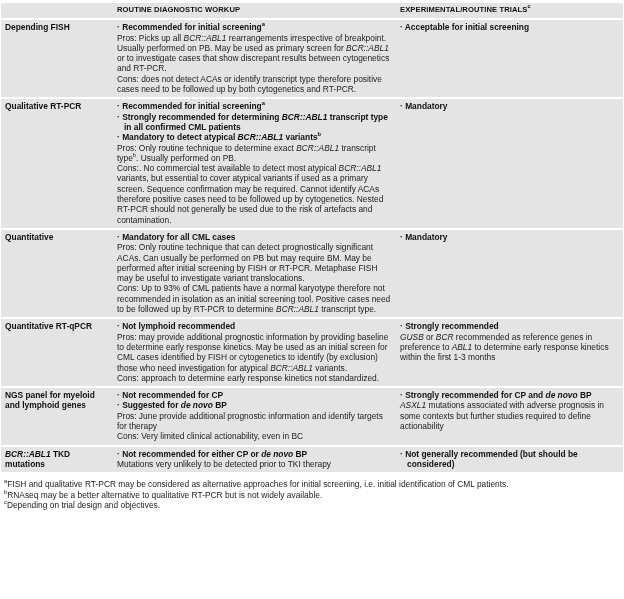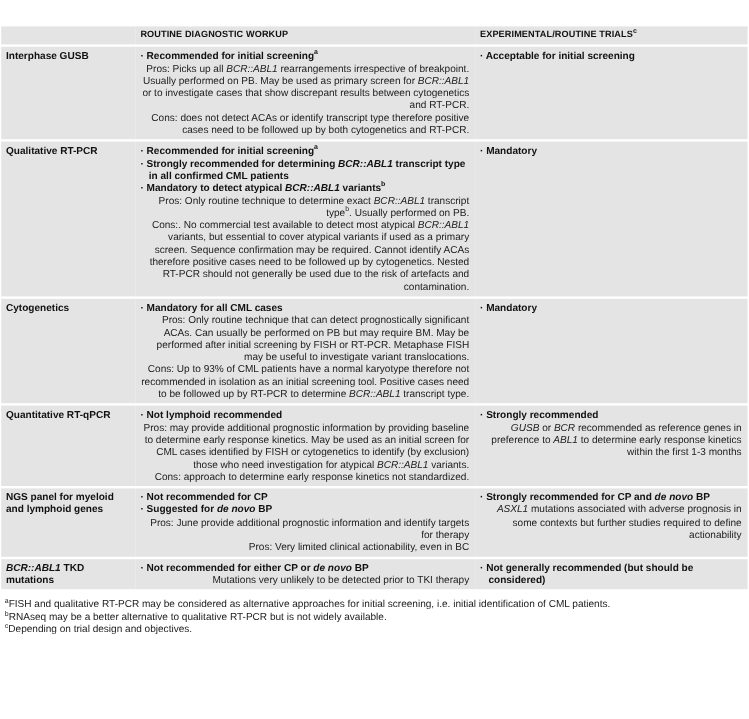--- a/index.html
+++ b/index.html
@@ -4,21 +4,21 @@
 <style>
   html, body { margin:0; padding:0; background:#ffffff; }
   body {
     width:624px;
     font-family:"Liberation Sans", sans-serif;
     font-size:8.4px;
     line-height:10.3px;
     color:#1c1c1c;
     -webkit-font-smoothing:antialiased;
   }
-  .page { width:622px; padding:1px 1px 0 1px;margin-top:19px; }
+  .page { width:622px; padding:1px 1px 0 1px; }
   table.diag {
     border-collapse:separate;
     border-spacing:0 2px;
     width:622px;
     table-layout:fixed;
   }
   table.diag th, table.diag td {
     background:#e4e4e4;
     vertical-align:top;
     text-align:left;
@@ -35,21 +35,21 @@
   .rowlabel { font-weight:bold; color:#111; }
   .b { font-weight:bold; color:#111; }
   .i { font-style:italic; }
   .bullet {
     padding-left:7px;
     text-indent:-7px;
     font-weight:bold;
     color:#111;
   }
   .dot { font-weight:bold; }
-  .para { font-weight:normal;text-align:right; }
+  .para { font-weight:normal; }
   sup { font-size:5.8px; line-height:0; vertical-align:super; }
   .footnotes {
     padding:5px 2px 4px 3px;
     font-size:8.4px;
     line-height:10.6px;
     color:#1c1c1c;
   }
 </style>
 </head>
 <body>
@@ -63,21 +63,21 @@
     </colgroup>
     <thead>
       <tr>
         <th></th>
         <th>ROUTINE DIAGNOSTIC WORKUP</th>
         <th><span>EXPERIMENTAL/ROUTINE TRIALS</span><sup>c</sup></th>
       </tr>
     </thead>
     <tbody>
         <tr>
-          <td class="rowlabel"><span class="b">Interphase GUSB</span></td>
+          <td class="rowlabel"><span class="b">Depending FISH</span></td>
           <td>
             <div class="bullet"><span class="dot">· </span><span class="b">Recommended for initial screening</span><sup class="b">a</sup></div>
             <div class="para"><span>Pros: Picks up all </span><span class="i">BCR::ABL1</span><span> rearrangements irrespective of breakpoint. Usually performed on PB. May be used as primary screen for </span><span class="i">BCR::ABL1</span><span> or to investigate cases that show discrepant results between cytogenetics and RT-PCR.</span></div>
             <div class="para"><span>Cons: does not detect ACAs or identify transcript type therefore positive cases need to be followed up by both cytogenetics and RT-PCR.</span></div>
           </td>
           <td>
             <div class="bullet"><span class="dot">· </span><span class="b">Acceptable for initial screening</span></div>
           </td>
         </tr>
         <tr>
@@ -87,21 +87,21 @@
             <div class="bullet"><span class="dot">· </span><span class="b">Strongly recommended for determining </span><span class="b i">BCR::ABL1</span><span class="b"> transcript type in all confirmed CML patients</span></div>
             <div class="bullet"><span class="dot">· </span><span class="b">Mandatory to detect atypical </span><span class="b i">BCR::ABL1</span><span class="b"> variants</span><sup class="b">b</sup></div>
             <div class="para"><span>Pros: Only routine technique to determine exact </span><span class="i">BCR::ABL1</span><span> transcript type</span><sup>b</sup><span>. Usually performed on PB.</span></div>
             <div class="para"><span>Cons:. No commercial test available to detect most atypical </span><span class="i">BCR::ABL1</span><span> variants, but essential to cover atypical variants if used as a primary screen. Sequence confirmation may be required. Cannot identify ACAs therefore positive cases need to be followed up by cytogenetics. Nested RT-PCR should not generally be used due to the risk of artefacts and contamination.</span></div>
           </td>
           <td>
             <div class="bullet"><span class="dot">· </span><span class="b">Mandatory</span></div>
           </td>
         </tr>
         <tr>
-          <td class="rowlabel"><span class="b">Cytogenetics</span></td>
+          <td class="rowlabel"><span class="b">Quantitative</span></td>
           <td>
             <div class="bullet"><span class="dot">· </span><span class="b">Mandatory for all CML cases</span></div>
             <div class="para"><span>Pros: Only routine technique that can detect prognostically significant ACAs. Can usually be performed on PB but may require BM. May be performed after initial screening by FISH or RT-PCR. Metaphase FISH may be useful to investigate variant translocations.</span></div>
             <div class="para"><span>Cons: Up to 93% of CML patients have a normal karyotype therefore not recommended in isolation as an initial screening tool. Positive cases need to be followed up by RT-PCR to determine </span><span class="i">BCR::ABL1</span><span> transcript type.</span></div>
           </td>
           <td>
             <div class="bullet"><span class="dot">· </span><span class="b">Mandatory</span></div>
           </td>
         </tr>
         <tr>
@@ -115,21 +115,21 @@
             <div class="bullet"><span class="dot">· </span><span class="b">Strongly recommended</span></div>
             <div class="para"><span class="i">GUSB</span><span> or </span><span class="i">BCR</span><span> recommended as reference genes in preference to </span><span class="i">ABL1</span><span> to determine early response kinetics within the first 1-3 months</span></div>
           </td>
         </tr>
         <tr>
           <td class="rowlabel"><span class="b">NGS panel for myeloid and lymphoid genes</span></td>
           <td>
             <div class="bullet"><span class="dot">· </span><span class="b">Not recommended for CP</span></div>
             <div class="bullet"><span class="dot">· </span><span class="b">Suggested for </span><span class="b i">de novo</span><span class="b"> BP</span></div>
             <div class="para"><span>Pros: June provide additional prognostic information and identify targets for therapy</span></div>
-            <div class="para"><span>Pros: Very limited clinical actionability, even in BC</span></div>
+            <div class="para"><span>Cons: Very limited clinical actionability, even in BC</span></div>
           </td>
           <td>
             <div class="bullet"><span class="dot">· </span><span class="b">Strongly recommended for CP and </span><span class="b i">de novo</span><span class="b"> BP</span></div>
             <div class="para"><span class="i">ASXL1</span><span> mutations associated with adverse prognosis in some contexts but further studies required to define actionability</span></div>
           </td>
         </tr>
         <tr>
           <td class="rowlabel"><span class="b i">BCR::ABL1</span><span class="b"> TKD mutations</span></td>
           <td>
             <div class="bullet"><span class="dot">· </span><span class="b">Not recommended for either CP or </span><span class="b i">de novo</span><span class="b"> BP</span></div>

